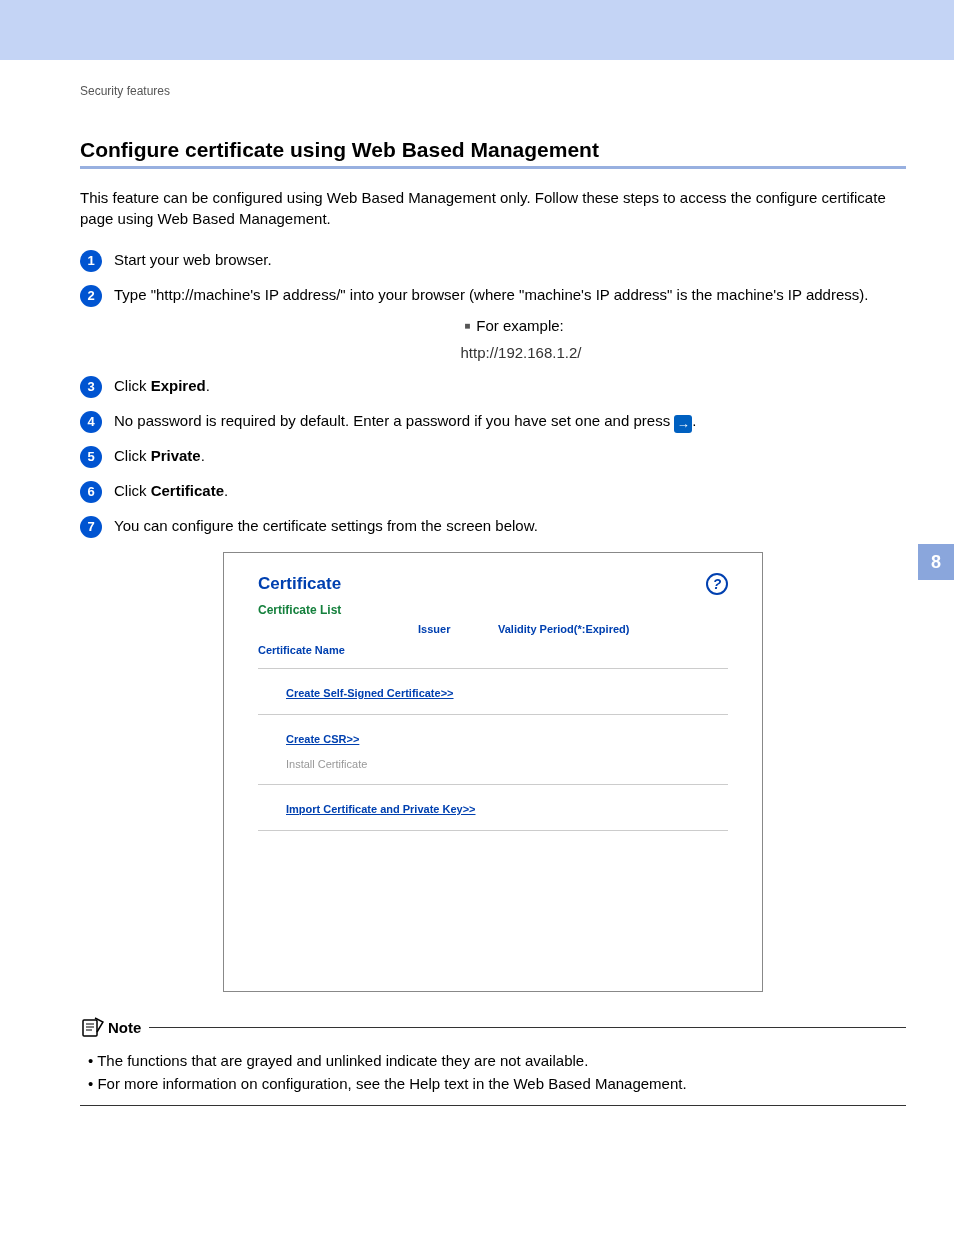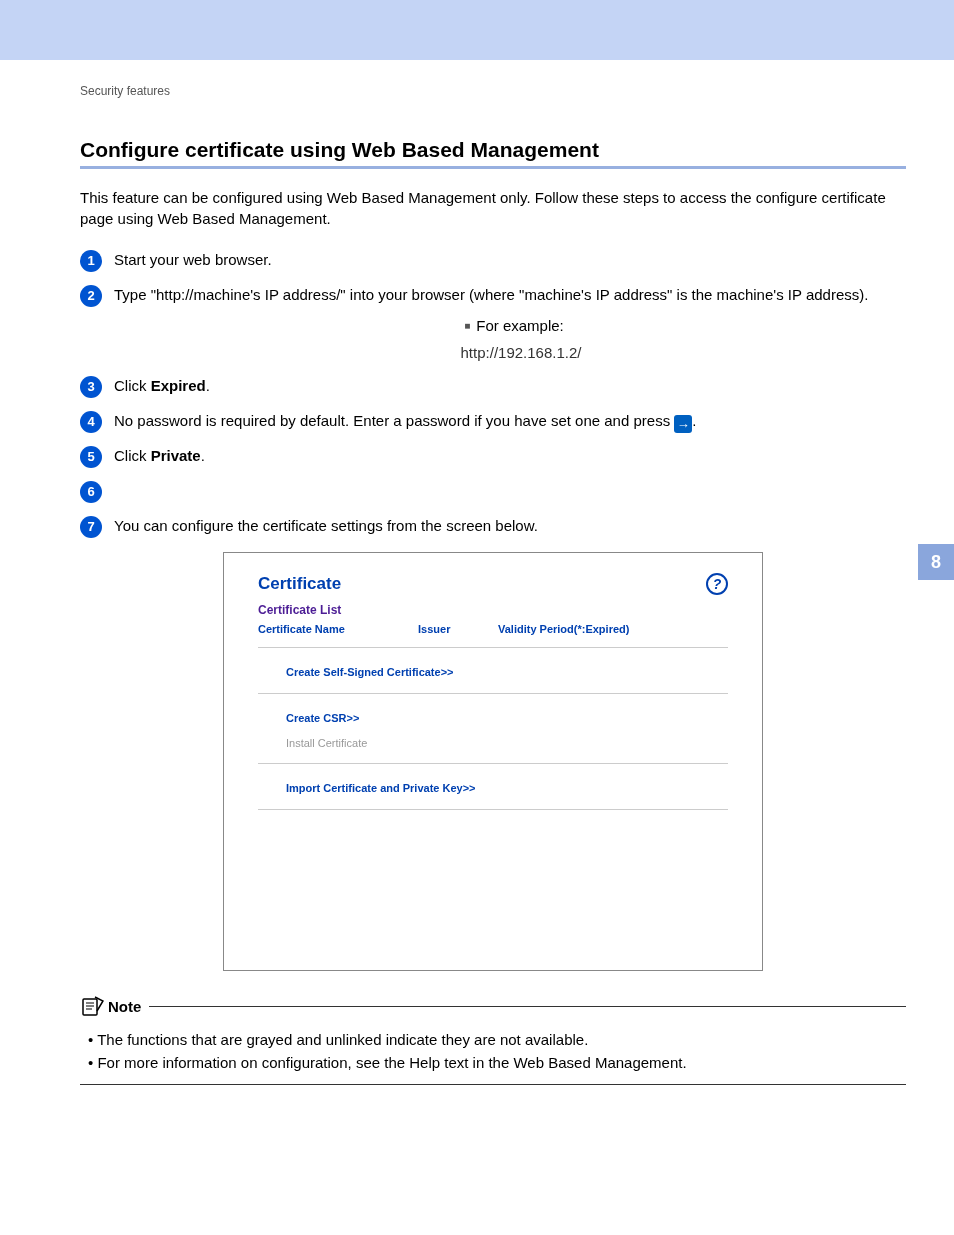--- a/index.html
+++ b/index.html
@@ -125,41 +125,42 @@
     font-size: 14px;
     font-weight: bold;
     font-style: italic;
     display: flex;
     align-items: center;
     justify-content: center;
   }
   .cert-list-heading {
     font-size: 12px;
     font-weight: bold;
-    color: #4c1d95;
+    color: #15803d;
     margin-bottom: 6px;
   }
   .cert-cols {
     display: flex;
     font-size: 11px;
     font-weight: bold;
     color: #0040b0;
     margin-bottom: 12px;
   }
-  .cert-col-name { width: 160px; }
+  .cert-col-name { width: 160px; margin-top: 21px; }
   .cert-col-issuer { width: 80px; }
   .cert-col-validity { flex: 1; }
   .cert-action-row {
     border-bottom: 1px solid #ccc;
     padding: 14px 0 14px 28px;
   }
   .cert-link {
     font-size: 11px;
     font-weight: bold;
     color: #0040b0;
+    text-decoration: underline;
   }
   .cert-disabled {
     font-size: 11px;
     font-weight: normal;
     color: #999;
     display: block;
     margin-top: 12px;
   }
   
   .note-row {
@@ -274,20 +275,23 @@
 
     <div class="step">
       <div class="step-num">5</div>
       <div class="step-body">
         <span>Click </span><b>Private</b><span>.</span>
       </div>
     </div>
 
     <div class="step">
       <div class="step-num">6</div>
+      <div class="step-body">
+        <span>Click </span><b>Certificate</b><span>.</span>
+      </div>
     </div>
 
     <div class="step">
       <div class="step-num">7</div>
       <div class="step-body">You can configure the certificate settings from the screen below.</div>
     </div>
 
   </div>
 
   <div class="cert-panel">

